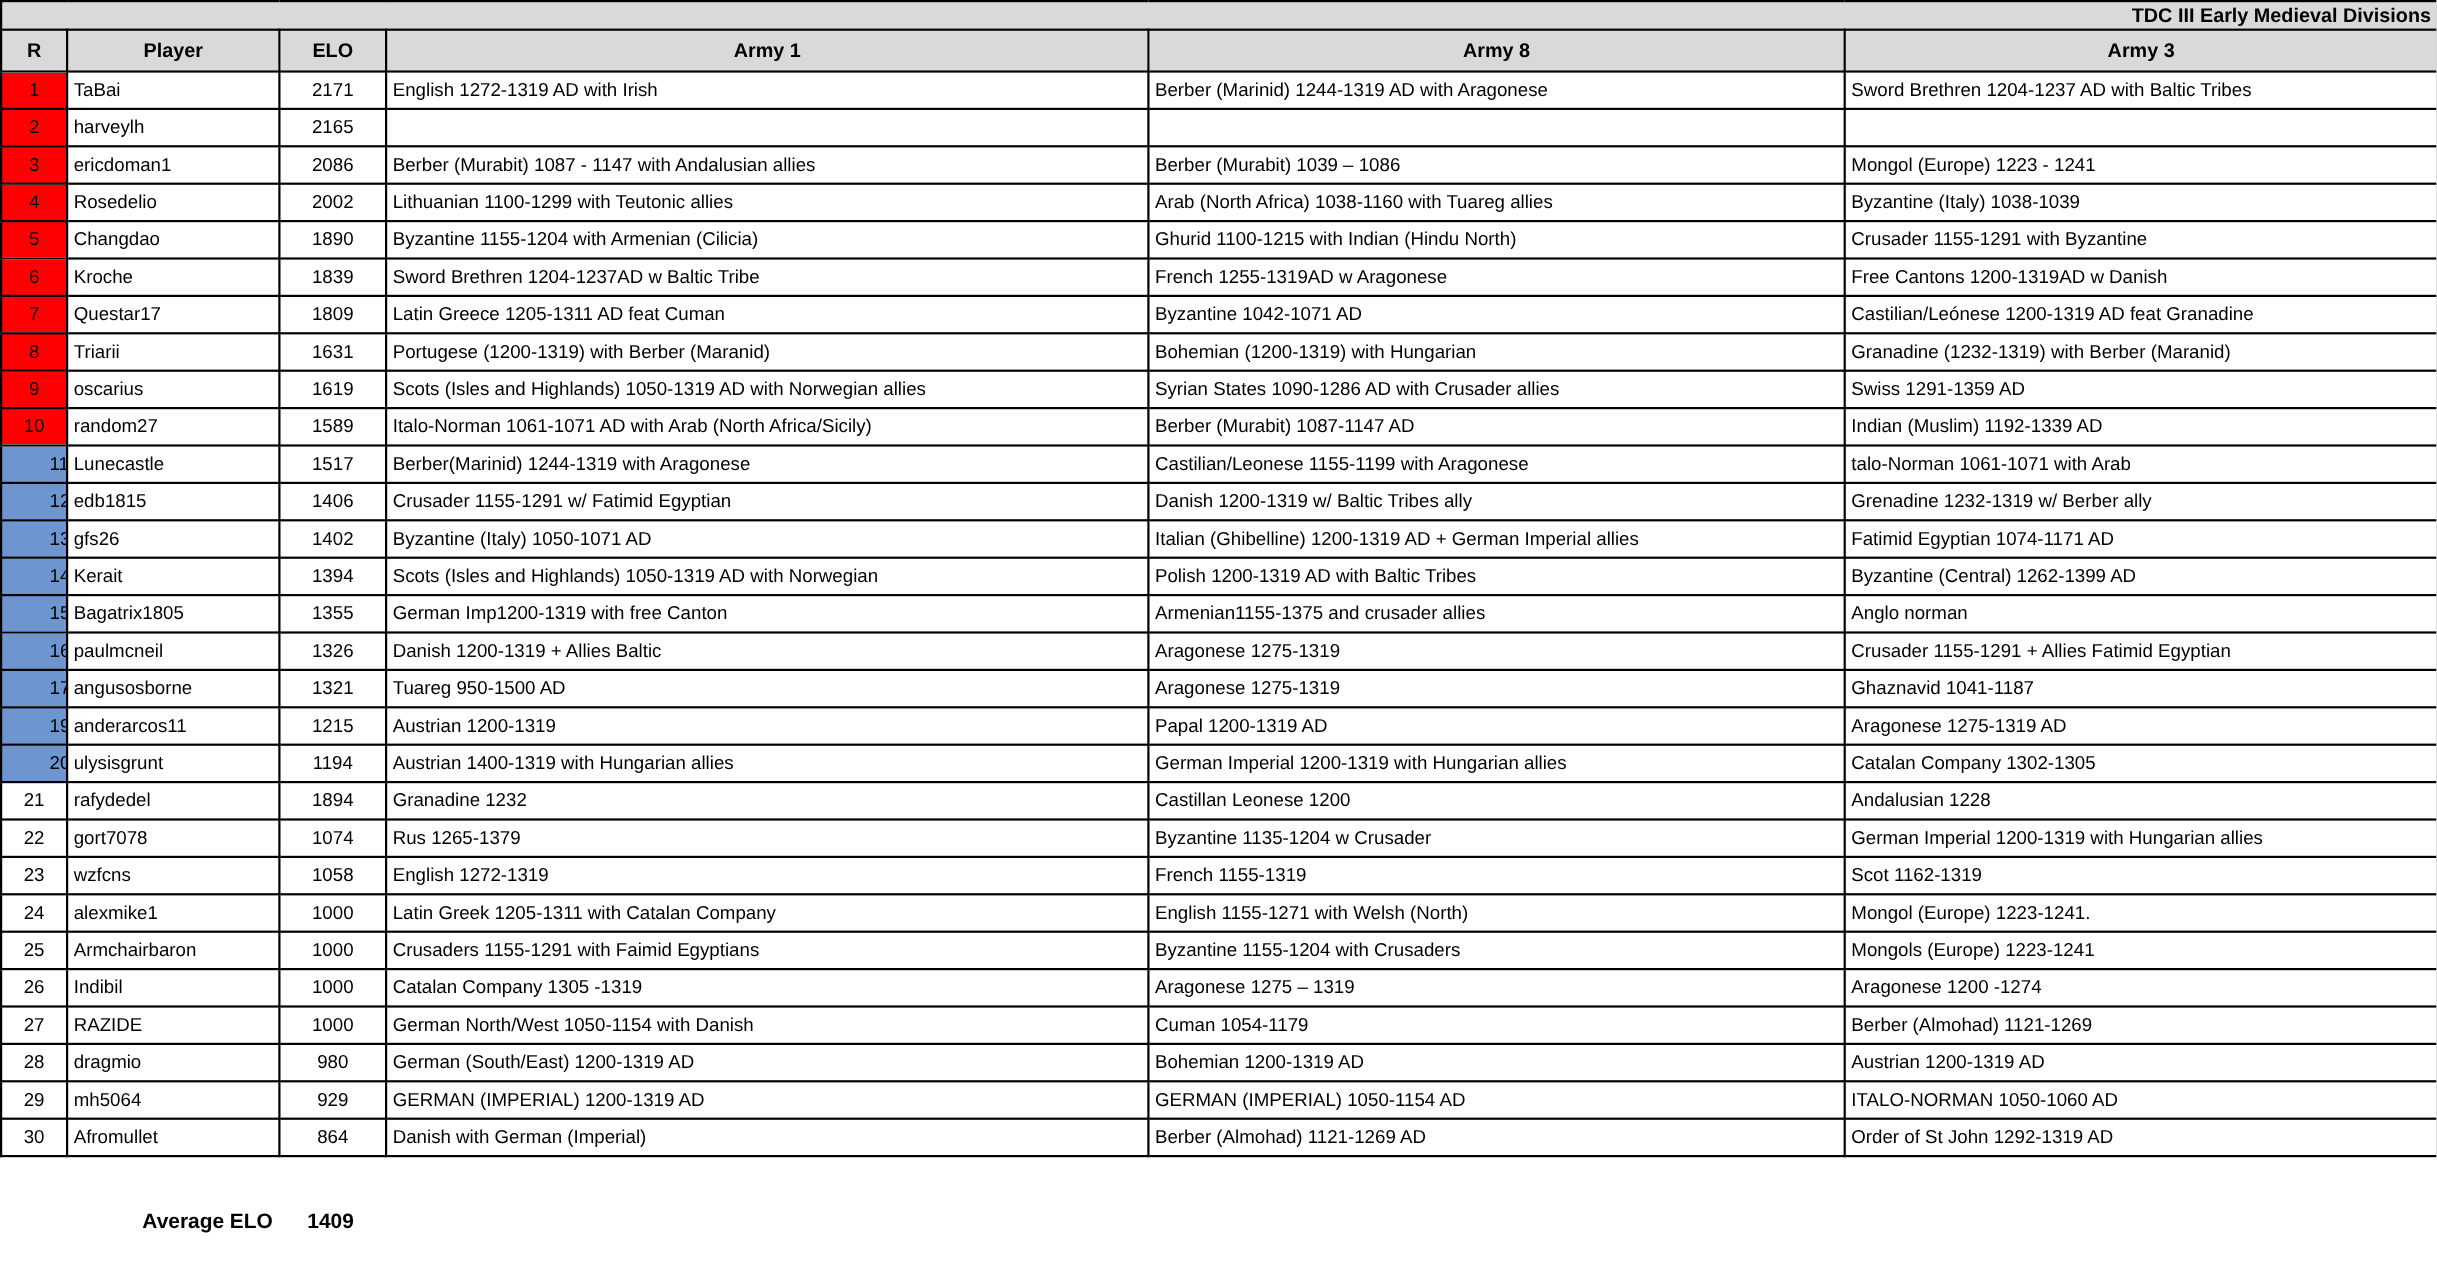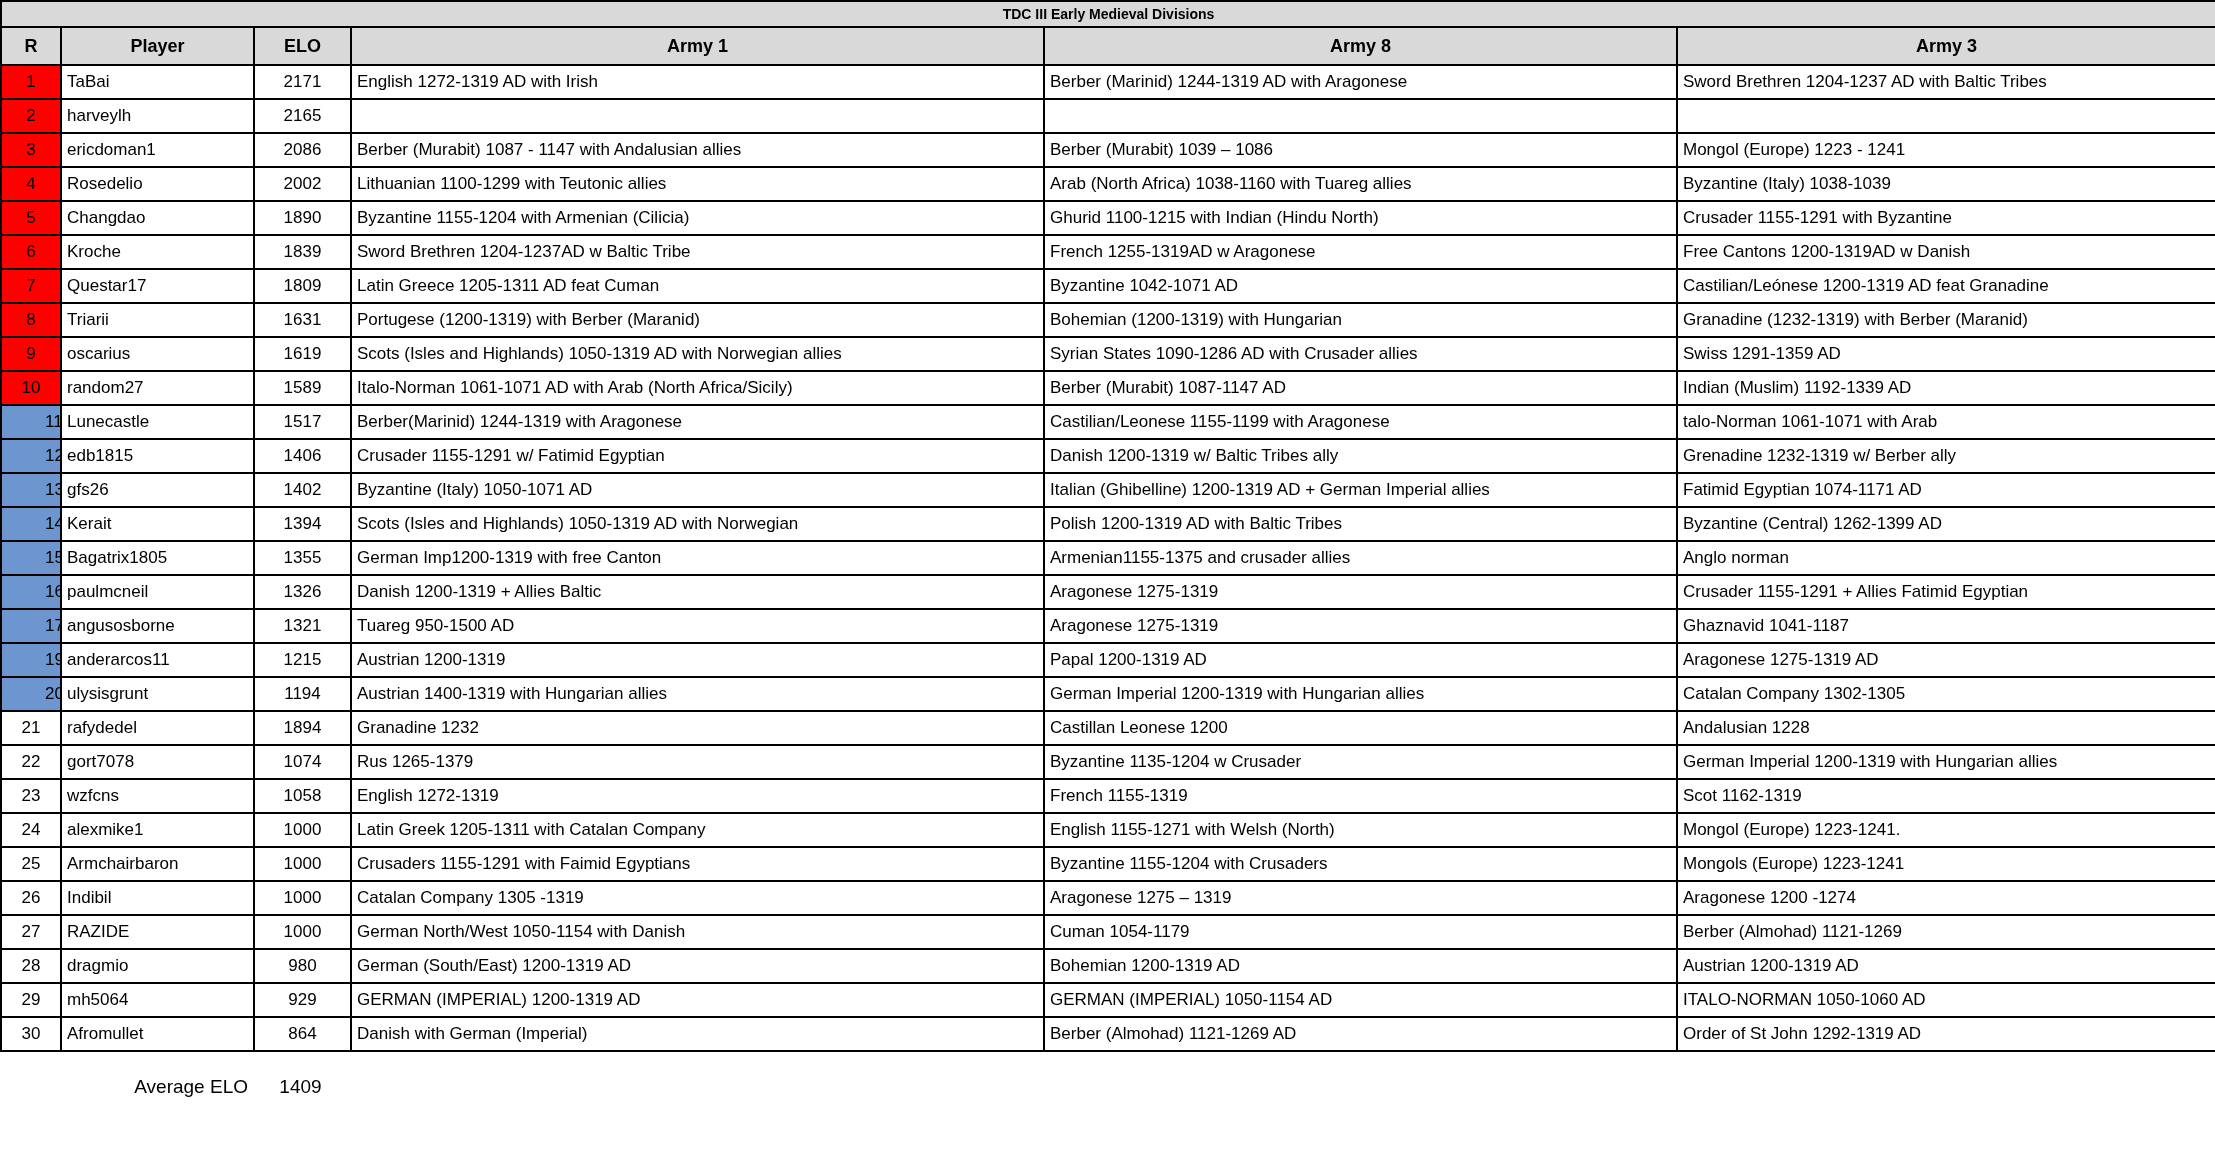--- a/index.html
+++ b/index.html
@@ -32,44 +32,44 @@
     border: 2px solid var(--border-color, #000);
     padding: 0 5px;
     font-size: 17px;
     white-space: nowrap;
     overflow: hidden;
     vertical-align: middle;
   }
   tr.title-row th {
     background: var(--header-bg, #d9d9d9);
     height: 24px;
-    font-size: 14px;
+    font-size: 18px;
     font-weight: bold;
-    text-align: center;
+    text-align: right;
   }
   tr.header-row th {
     background: var(--header-bg, #d9d9d9);
     height: 36px;
     font-size: 18px;
     font-weight: bold;
     text-align: center;
   }
   tr.data-row td { height: 30px; }
   tr.data-row { height: 34px; }
   td.rank { text-align: center; }
   td.rank.band-red  { background: var(--rank-red,  #ff0000); }
   td.rank.band-blue { background: var(--rank-blue, #6d96d0); padding-left: 43px; }
   td.elo  { text-align: center; }
   td.player, td.army { text-align: left; }
 
   .footer-line {
-    margin-top: 24px;
+    margin-top: 48px;
     display: flex;
     align-items: center;
-    font-weight: normal;
+    font-weight: bold;
     font-size: 19px;
   }
   .footer-label {
     width: 248px;
     text-align: right;
   }
   .footer-value {
     width: 105px;
     text-align: center;
   }

